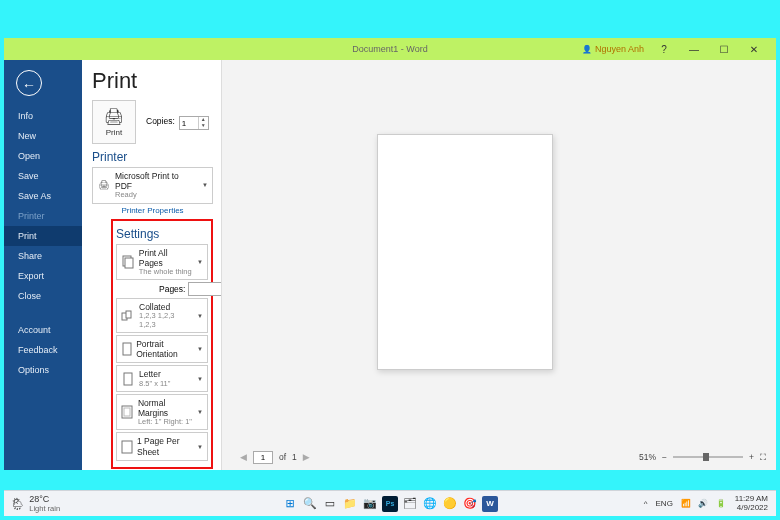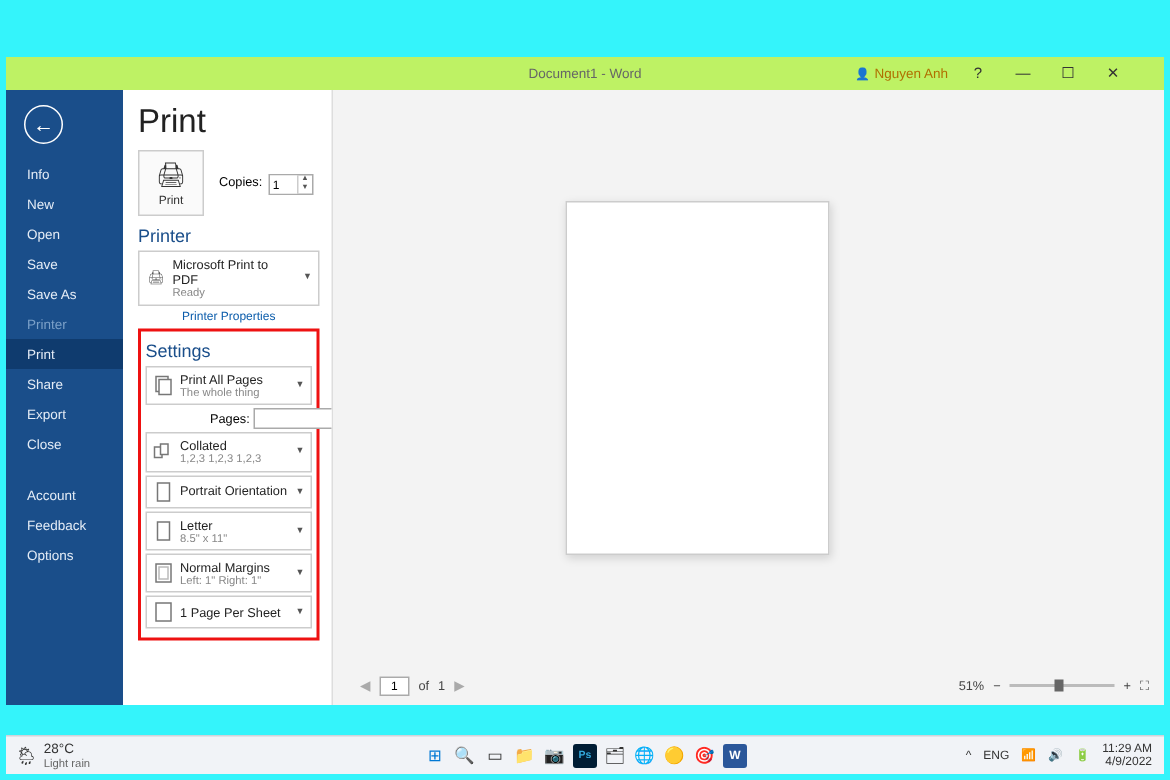--- a/index.html
+++ b/index.html
@@ -7,21 +7,21 @@
   body { background: #34f4fb; }
   .app {
     position: absolute; left: 4px; top: 38px; width: 772px; height: 432px;
     background: #f3f3f3; display: flex; flex-direction: column;
   }
   .titlebar {
     height: 22px; display: flex; align-items: center; font-size: 9px; color: #666;
     background: #bef264; position: relative;
   }
   .titlebar .title { position: absolute; left: 50%; transform: translateX(-50%); }
-  .titlebar .right { margin-left: auto; display: flex; align-items: center; gap: 10px; padding-right: 24px; }
+  .titlebar .right { margin-left: auto; display: flex; align-items: center; gap: 10px; padding-right: 12px; }
   .titlebar .user { color: #b07000; display:flex; align-items:center; gap:3px; }
   .titlebar .user::before { content:"👤"; font-size:8px; }
   .titlebar .winbtn { width: 20px; text-align:center; color:#333; font-size:10px; cursor:default; }
   .main { flex: 1; display: flex; min-height:0; }
   .sidebar {
     width: 78px; background: #1a4e8a; color: #fff; font-size: 9px;
     display: flex; flex-direction: column; padding-top: 4px;
   }
   .back-circle {
     width: 26px; height: 26px; border: 1px solid #fff; border-radius: 50%;
@@ -54,21 +54,21 @@
   .printer-box, .setting-box {
     border:1px solid #ccc; background:#fff; padding:3px 4px; display:flex; align-items:center;
     gap:4px; position:relative; min-height:22px;
   }
   .setting-box { margin-bottom:2px; }
   .drop-caret { margin-left:auto; font-size:6px; color:#555; }
   .sub { font-size:7.5px; color:#888; line-height:1.1; }
   .lbltxt { font-size:8.5px; color:#222; line-height:1.2; }
   .icon { width:14px; height:14px; display:flex; align-items:center; justify-content:center; color:#555; }
   .link { color:#0b5cab; font-size:8px; text-align:center; display:block; margin:2px 0 4px; }
-  .settings-outline { border:2px solid #e11; padding:2px 3px 4px; }
+  .settings-outline { border:2px solid #e11; padding:2px 3px 4px;margin-left:19px; }
   .pages-row { display:flex; align-items:center; gap:3px; margin:2px 0; }
   .pages-row label { font-size:8.5px;padding-left:43px; }
   .pages-row input { flex:1; height:14px; border:1px solid #aaa; font-size:8px; padding:0 2px; }
   .preview-area { flex:1; background:#f3f3f3; position:relative; }
   .page-preview {
     position:absolute; left:155px; top:74px; width:176px; height:236px;
     background:#fff; border:1px solid #ccc; box-shadow: 1px 2px 6px rgba(0,0,0,.15);
   }
   .preview-footer {
     position:absolute; left:0; right:0; bottom:4px; height:18px;

